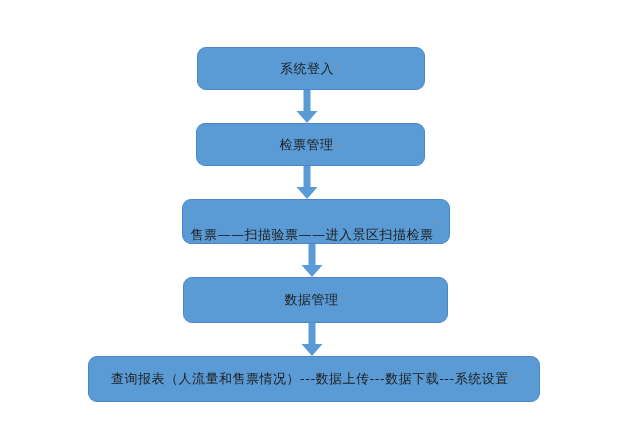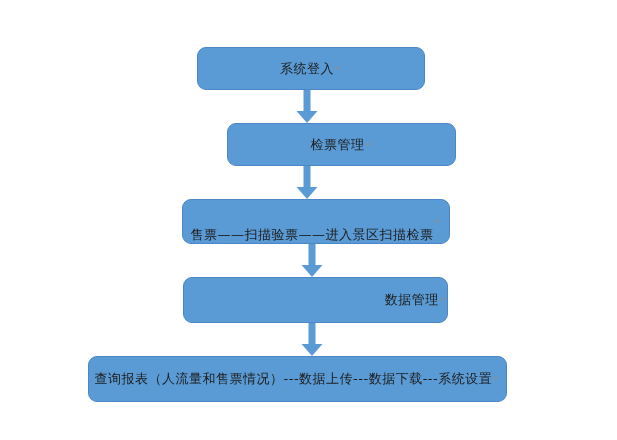--- a/index.html
+++ b/index.html
@@ -33,24 +33,24 @@
     letter-spacing: 0.5px;
     white-space: nowrap;
   }
   .node .pmark {
     font-size: 8px;
     color: var(--pmark-color, #8f8f8f);
     margin-left: 1px;
     align-self: center;
   }
   .n1 { left: 197px; top: 47px;  width: 228px; height: 43px; }
-  .n2 { left: 196px; top: 123px; width: 229px; height: 43px; margin-left: 31px; }
+  .n2 { left: 196px; top: 123px; width: 229px; height: 43px; }
   .n3 { left: 182px; top: 199px; width: 268px; height: 45px; align-items: flex-end; }
-  .n4 { left: 183px; top: 277px; width: 265px; height: 46px; justify-content: flex-end; }
-  .n5 { left: 88px;  top: 356px; width: 419px; height: 46px; }
+  .n4 { left: 183px; top: 277px; width: 265px; height: 46px; }
+  .n5 { left: 88px;  top: 356px; width: 452px; height: 46px; }
 
   .arrow {
     position: absolute;
     width: 22px;
     height: 33px;
   }
   .arrow svg { display: block; }
   .arrow polygon, .arrow rect {
     fill: var(--arrow-color, #5b9bd5);
   }

